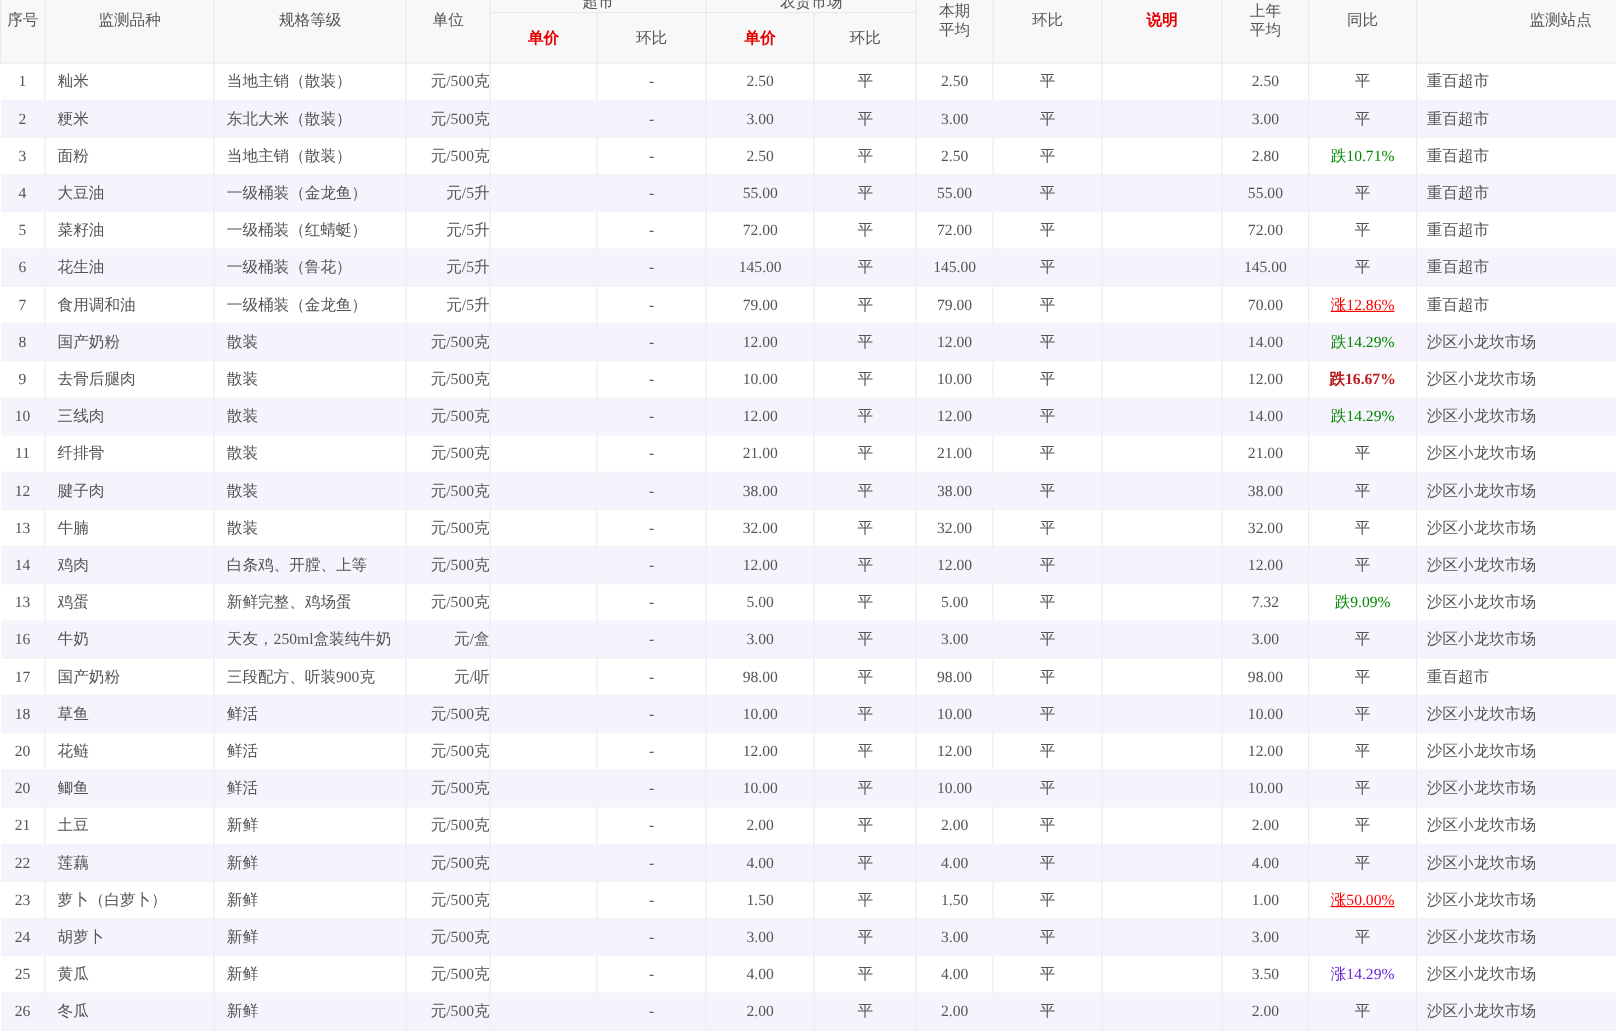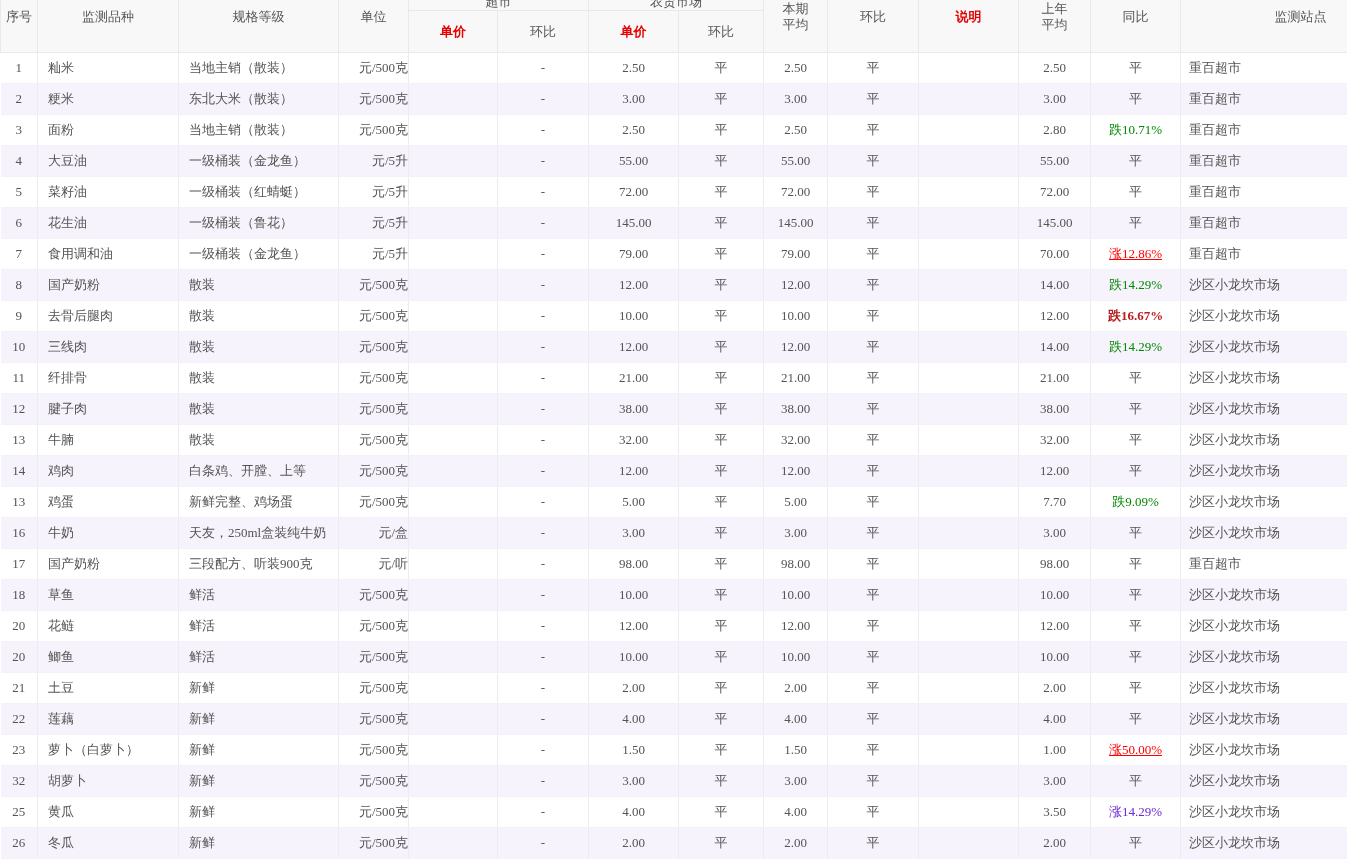--- a/index.html
+++ b/index.html
@@ -297,21 +297,21 @@
             <td class="c-left">鸡蛋</td>
             <td class="c-left">新鲜完整、鸡场蛋</td>
             <td class="c-unit">元/500克</td>
             <td class="c-num"></td>
             <td class="c-center">-</td>
             <td class="c-num">5.00</td>
             <td class="c-center">平</td>
             <td class="c-num">5.00</td>
             <td class="c-center">平</td>
             <td class="c-center"></td>
-            <td class="c-num">7.70</td>
+            <td class="c-num">7.32</td>
             <td class="c-center" style="color: rgb(0, 136, 0); margin-left: 32px;">跌9.09%</td>
             <td class="c-station">沙区小龙坎市场</td>
           </tr>
           <tr>
             <td class="c-no">16</td>
             <td class="c-left">牛奶</td>
             <td class="c-left">天友，250ml盒装纯牛奶</td>
             <td class="c-unit">元/盒</td>
             <td class="c-num"></td>
             <td class="c-center">-</td>
@@ -430,21 +430,21 @@
             <td class="c-num">1.50</td>
             <td class="c-center">平</td>
             <td class="c-num">1.50</td>
             <td class="c-center">平</td>
             <td class="c-center"></td>
             <td class="c-num">1.00</td>
             <td class="c-center" style="color: rgb(255, 0, 0); text-decoration: underline;">涨50.00%</td>
             <td class="c-station">沙区小龙坎市场</td>
           </tr>
           <tr>
-            <td class="c-no">32</td>
+            <td class="c-no">24</td>
             <td class="c-left">胡萝卜</td>
             <td class="c-left">新鲜</td>
             <td class="c-unit">元/500克</td>
             <td class="c-num"></td>
             <td class="c-center">-</td>
             <td class="c-num">3.00</td>
             <td class="c-center">平</td>
             <td class="c-num">3.00</td>
             <td class="c-center">平</td>
             <td class="c-center"></td>

